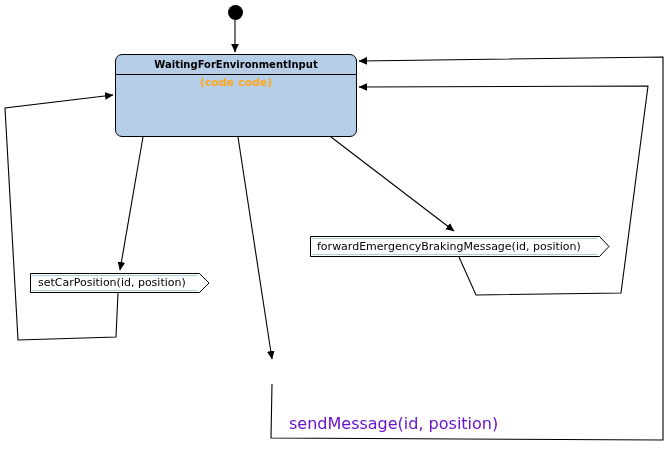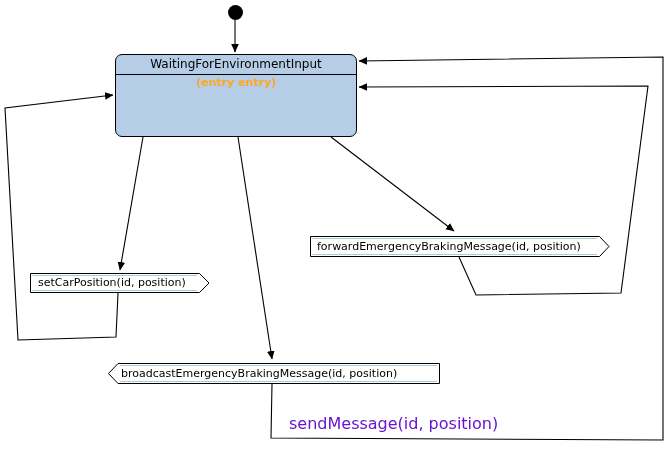--- a/index.html
+++ b/index.html
@@ -37,22 +37,22 @@
     background: #b6cde8;
     border: 1px solid #000000;
     border-radius: 7px;
     box-sizing: border-box;
     overflow: hidden;
   }
   .state-title {
     height: 20px;
     line-height: 19px;
     text-align: center;
-    font-size: 12px;
-    font-weight: normal;
+    font-size: 10px;
+    font-weight: bold;
     color: #000000;
     border-bottom: 1px solid #000000;
     box-sizing: border-box;
     white-space: nowrap;
   }
   .state-entry {
     text-align: center;
     font-size: 11px;
     font-weight: bold;
     color: #ffa81e;
@@ -126,45 +126,37 @@
       <path d="M459,257 L476,295 L621,293 L648,86 L359,87" marker-end="url(#ah)"></path>
 
       <path d="M272,384 L271,438 L663,440 L663,57 L359,61" marker-end="url(#ah)"></path>
     </g>
   </svg>
 
   <div class="initial-node"></div>
 
   <div class="state-node">
     <div class="state-title">WaitingForEnvironmentInput</div>
-    <div class="state-entry">(entry entry)</div>
+    <div class="state-entry">(code code)</div>
   </div>
 
   <div class="signal" style="left:30px; top:273px; width:180px;">
     <svg class="sig-svg" width="180" height="20">
       <path d="M0.5,0.5 L169.5,0.5 L179,10 L169.5,19.5 L0.5,19.5 z" fill="#ffffff" stroke="#000000" stroke-width="1"></path>
       <path d="M2.5,2.5 L167,2.5" fill="none" stroke="#a8cdd8" stroke-width="1"></path>
       <path d="M2.5,17.5 L167,17.5" fill="none" stroke="#a8cdd8" stroke-width="1"></path>
     </svg>
     <div class="sig-label" style="left:8px;">setCarPosition(id, position)</div>
   </div>
 
   <div class="signal" style="left:310px; top:236px; width:300px;">
     <svg class="sig-svg" width="300" height="21">
       <path d="M0.5,0.5 L289.5,0.5 L299,10.5 L289.5,20.5 L0.5,20.5 z" fill="#ffffff" stroke="#000000" stroke-width="1"></path>
       <path d="M2.5,2.5 L287,2.5" fill="none" stroke="#a8cdd8" stroke-width="1"></path>
       <path d="M2.5,18.5 L287,18.5" fill="none" stroke="#a8cdd8" stroke-width="1"></path>
     </svg>
     <div class="sig-label" style="left:7px; height:21px; line-height:21px;">forwardEmergencyBrakingMessage(id, position)</div>
   </div>
 
-  <div class="signal" style="left:108px; top:363px; width:332px;">
-    <svg class="sig-svg" width="332" height="21">
-      <path d="M0.5,10.5 L10,0.5 L331.5,0.5 L331.5,20.5 L10,20.5 z" fill="#ffffff" stroke="#000000" stroke-width="1"></path>
-      <path d="M12,2.5 L329,2.5" fill="none" stroke="#a8cdd8" stroke-width="1"></path>
-      <path d="M12,18.5 L329,18.5" fill="none" stroke="#a8cdd8" stroke-width="1"></path>
-    </svg>
-    <div class="sig-label" style="left:13px; height:21px; line-height:21px;">broadcastEmergencyBrakingMessage(id, position)</div>
-  </div>
 
   <div class="edge-label" style="left:289px; top:414px;">sendMessage(id, position)</div>
 
 </div>
 
 </body></html>

